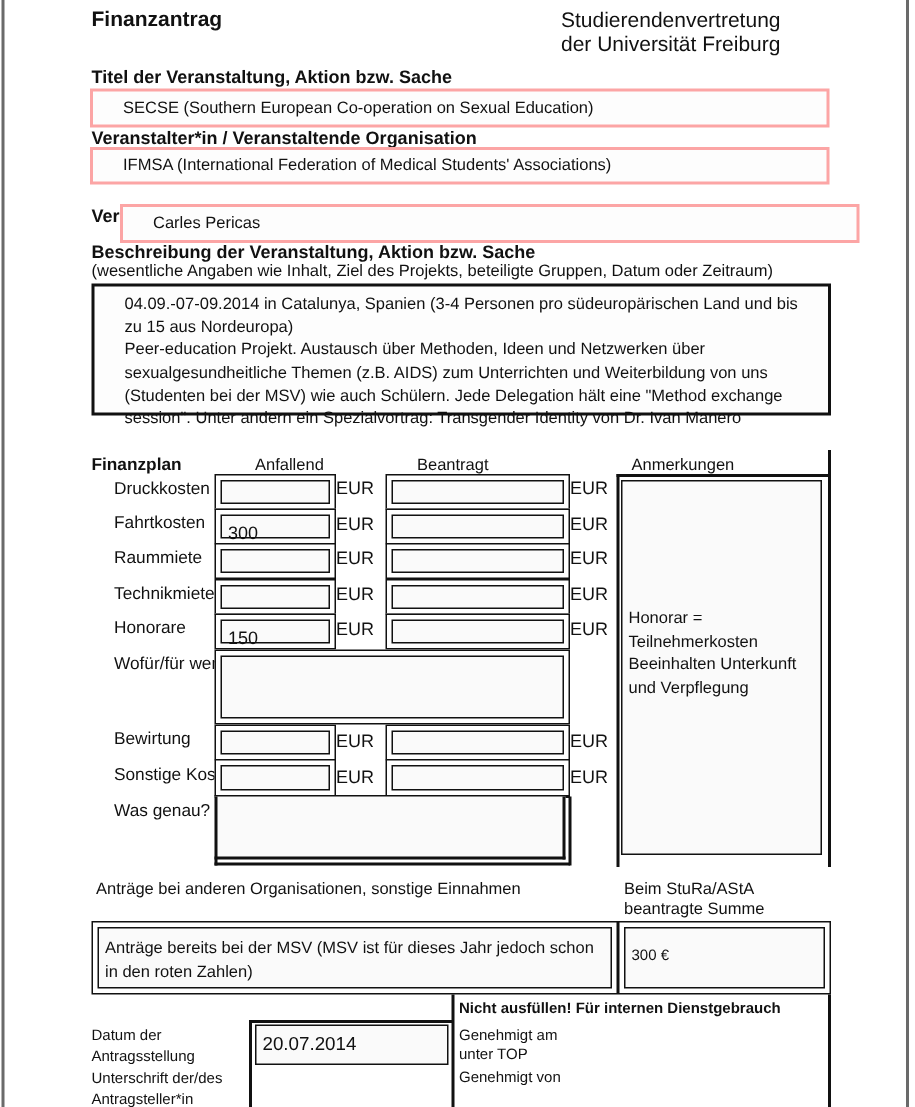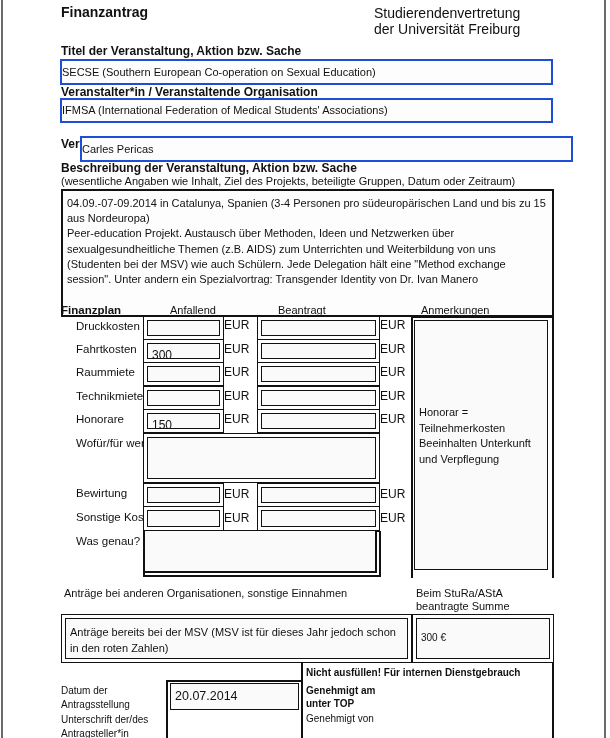--- a/index.html
+++ b/index.html
@@ -15,37 +15,37 @@
     border-left: 2px solid #6a6a6a;
     border-right: 2px solid #6a6a6a;
     box-sizing: border-box;
   }
   .abs { position: absolute; }
   .title { left: 58px; top: 4px; font-size: 14px; font-weight: bold; }
   .org { left: 371px; top: 5px; font-size: 14px; line-height: 16px; }
   .lbl-b { font-size: 12px; font-weight: bold; left: 58px; }
   .lbl { font-size: 11px; }
   .field {
-    position: absolute; border: 2px solid #1d4ed8; box-sizing: border-box;
-    background: #fdfdfd; font-size: 11px; padding-left: 0;
+    position: absolute; border: 2px solid #fca5a5; box-sizing: border-box;
+    background: #fdfdfd; font-size: 11px; padding-left: 20px;
   }
   .dbl {
     position: absolute; border: 1.5px solid #111; box-sizing: border-box; background: #fff;
   }
   .dbl > .in {
     position: absolute; left: 3px; top: 3px; right: 3px; bottom: 3px;
     border: 1.5px solid #111; background: #fafafa; box-sizing: border-box;
     font-size: 12px; padding: 4px 0 0 4px;
   }
   .eur { position: absolute; font-size: 12px; }
   .rowlbl { position: absolute; left: 58px; font-size: 11.5px; margin-left: 15px; }
   .desc {
-    position: absolute; left: 58px; top: 189px; width: 493px; height: 128px;
+    position: absolute; left: 58px; top: 189px; width: 493px; height: 88px;
     border: 2px solid #111; box-sizing: border-box; background: #fdfdfd;
-    font-size: 11px; line-height: 15.2px; padding: 5px 4px;
+    font-size: 11px; line-height: 15.2px; padding: 5px 20px;
   }
   .desc p { margin: 0; }
   .vline { position: absolute; background: #111; width: 1.5px; }
   .hline { position: absolute; background: #111; height: 1.5px; }
 </style>
 </head>
 <body>
 
 <div class="page">
 
@@ -191,19 +191,19 @@
   </div>
   <div class="abs" style="left:167px; top:683px; width:129px; height:27px; border:1.5px solid #111; box-sizing:border-box; background:#fafafa; font-size:12.5px; line-height:24px; padding-left:4px;">20.07.2014</div>
 
   <div class="abs" style="left:58px; top:713px; font-size:10px; line-height:14px;">
     <div>Unterschrift der/des</div>
     <div>Antragsteller*in</div>
   </div>
   <div class="abs" style="left:166px; top:712px; width:131px; height:26px;"></div>
 
   <div class="abs" style="left:303px; top:667px; font-size:10px; font-weight:bold;">Nicht ausfüllen! Für internen Dienstgebrauch</div>
-  <div class="abs" style="left:303px; top:684px; font-size:10px; line-height:13px;font-weight:bold;">
+  <div class="abs" style="left:303px; top:684px; font-size:10px; line-height:13px;">
     <div>Genehmigt am</div>
     <div>unter TOP</div>
   </div>
   <div class="abs" style="left:303px; top:713px; font-size:10px;">Genehmigt von</div>
 
 </div>
 
 </body></html>

